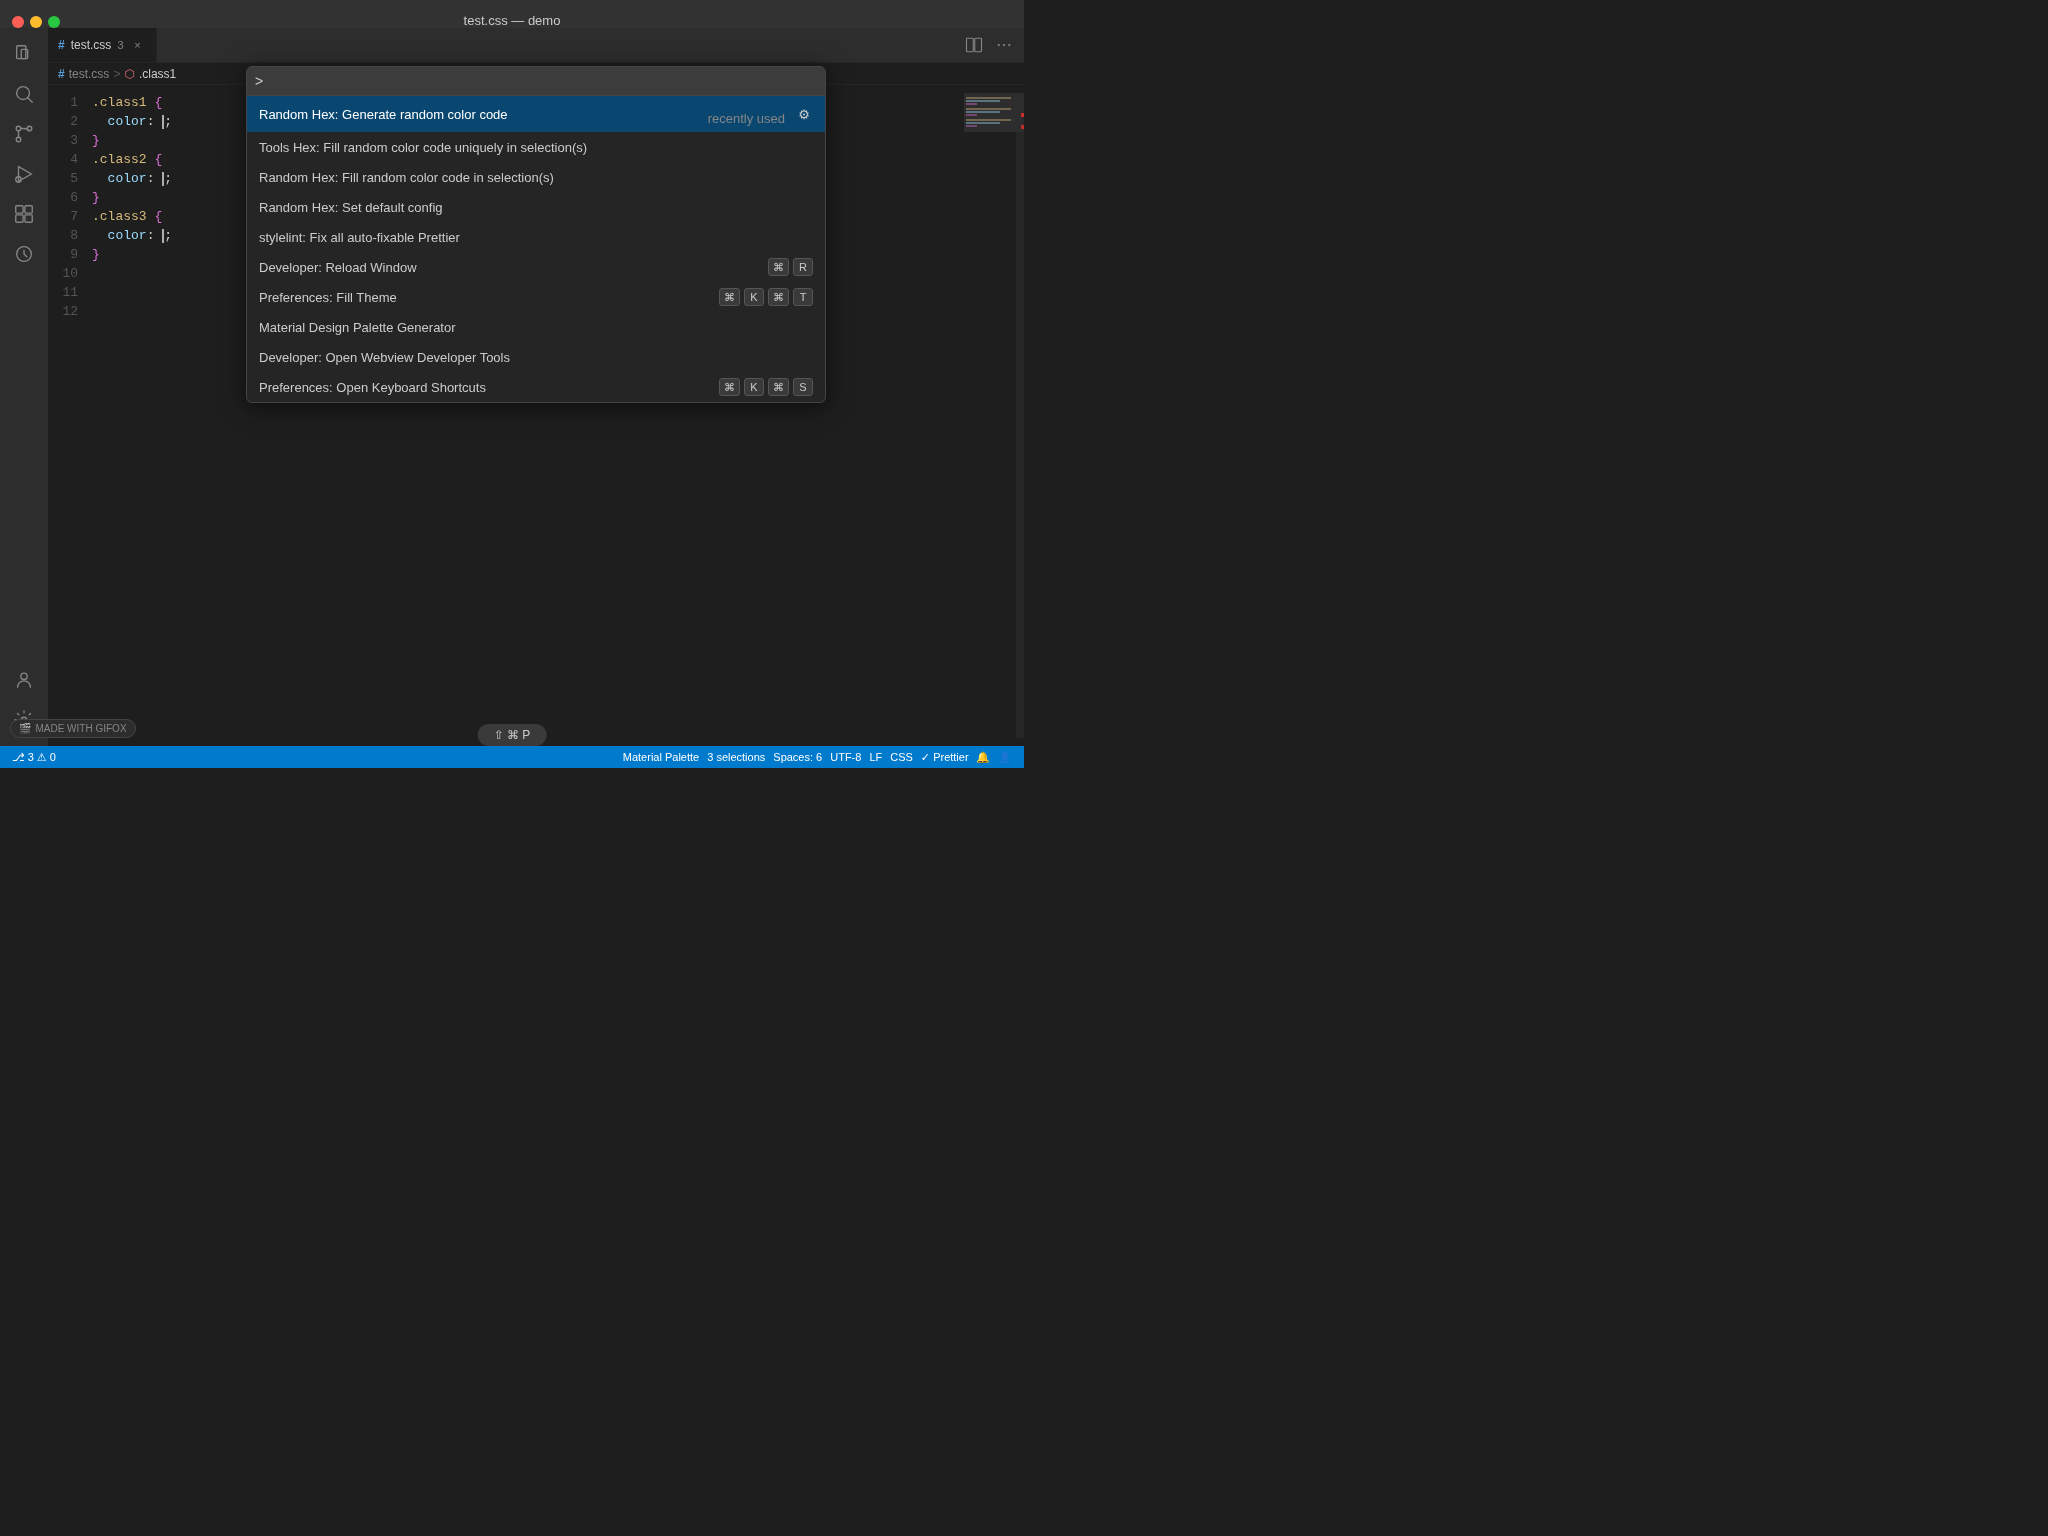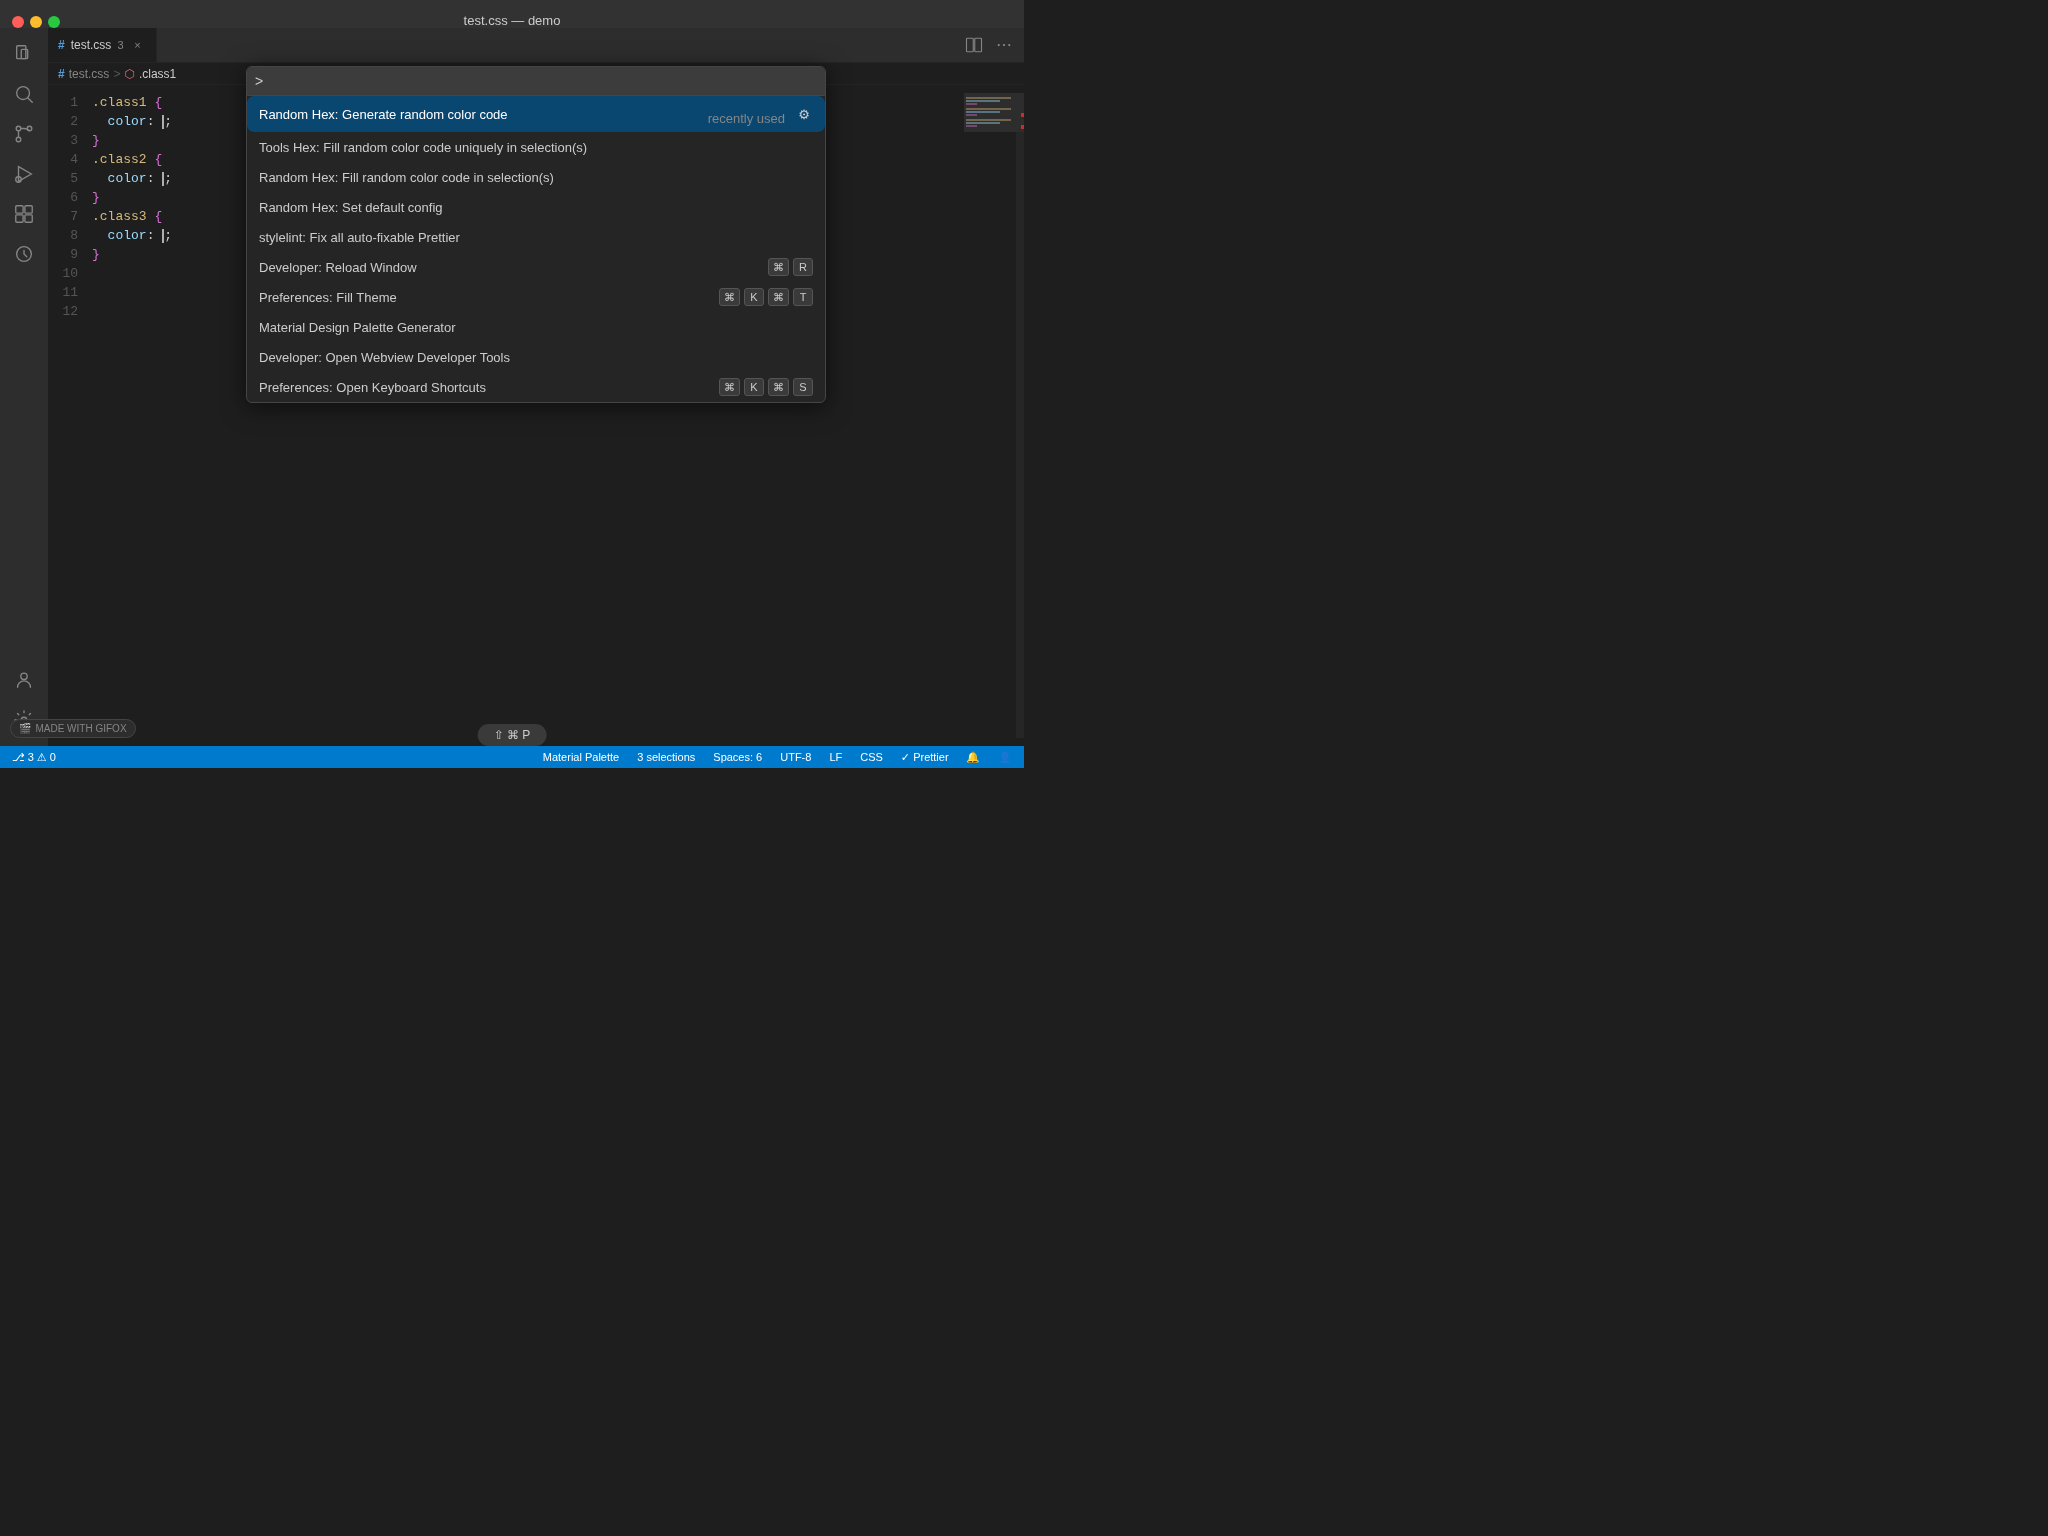--- a/index.html
+++ b/index.html
@@ -260,21 +260,20 @@
       padding: 6px 12px;
       cursor: pointer;
       font-size: 13px;
       color: #cccccc;
       min-height: 30px;
     }
 
     .command-item.selected {
       background: #094771;
       color: #ffffff;
-      border-radius: 7px;
     }
 
     .command-item-left {
       display: flex;
       align-items: center;
       gap: 8px;
       flex: 1;
     }
 
     .command-item-right {
@@ -334,21 +333,20 @@
 
     .status-left {
       display: flex;
       align-items: center;
       gap: 12px;
     }
 
     .status-right {
       display: flex;
       align-items: center;
-      gap: 10px;
     }
 
     .status-item {
       display: flex;
       align-items: center;
       gap: 3px;
       cursor: pointer;
       padding: 0 4px;
       height: 100%;
     }

